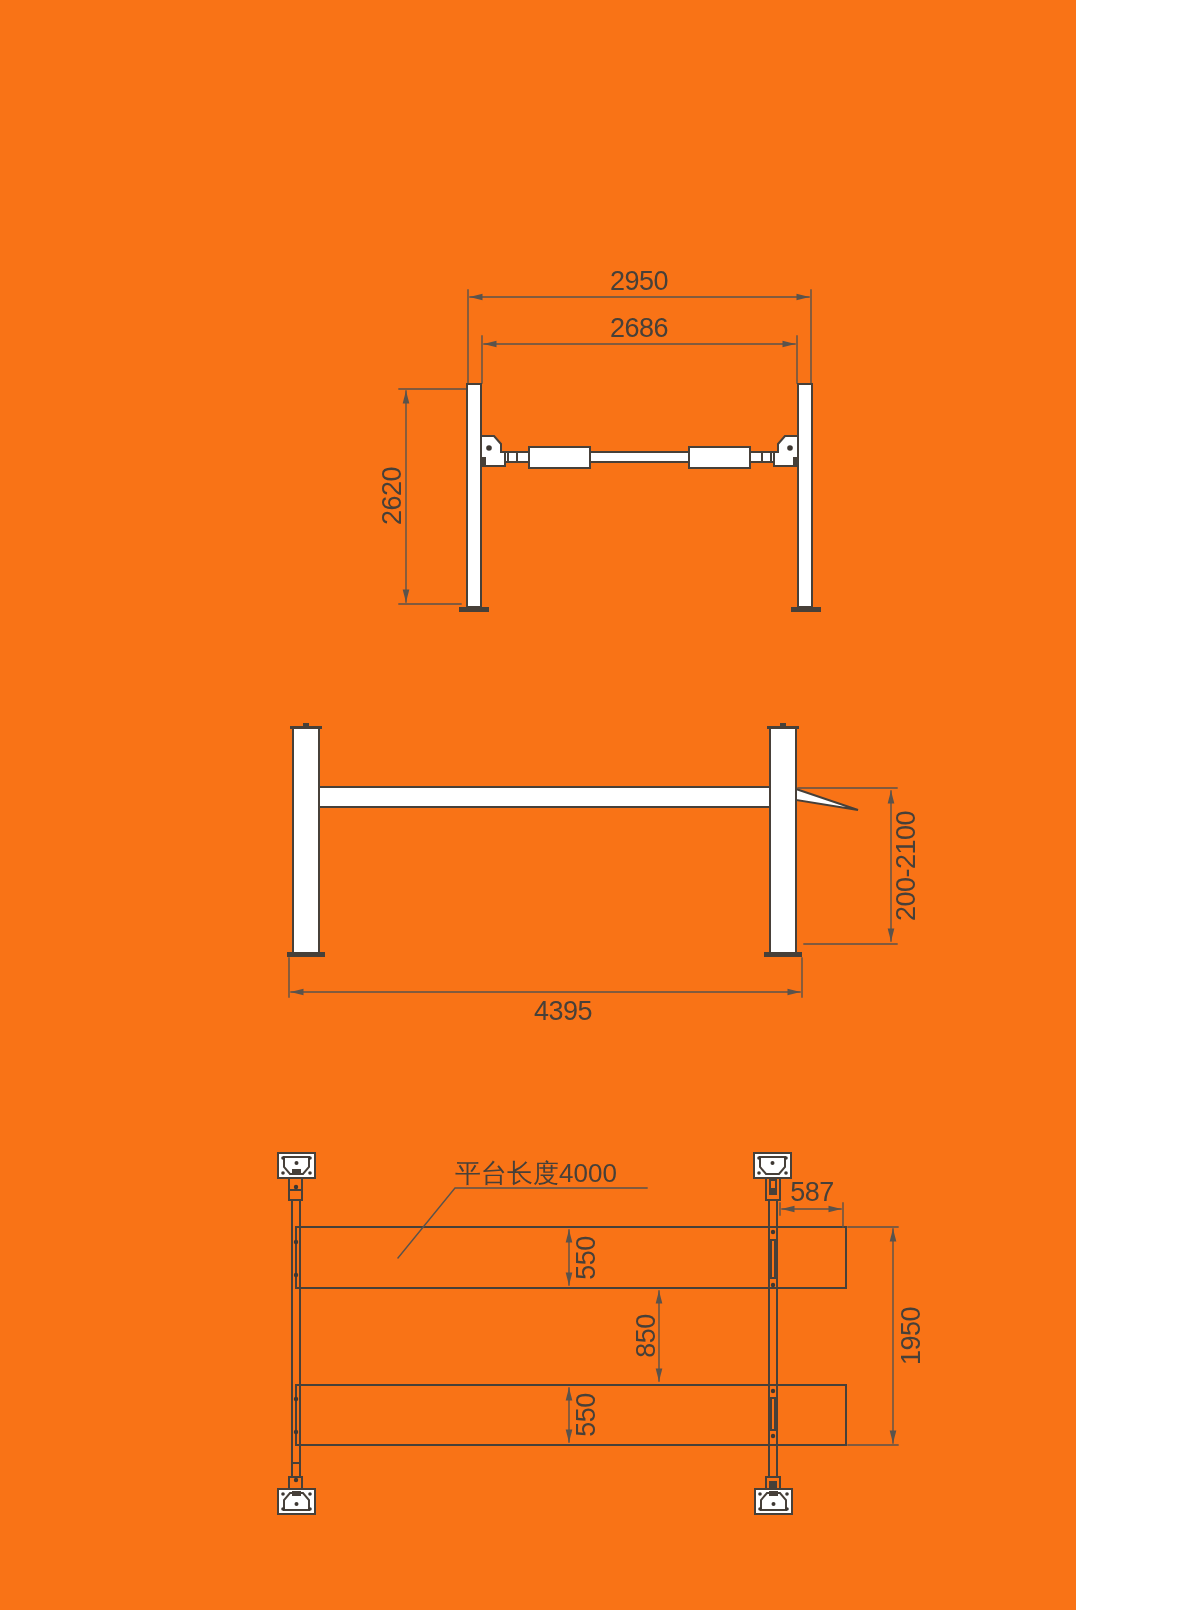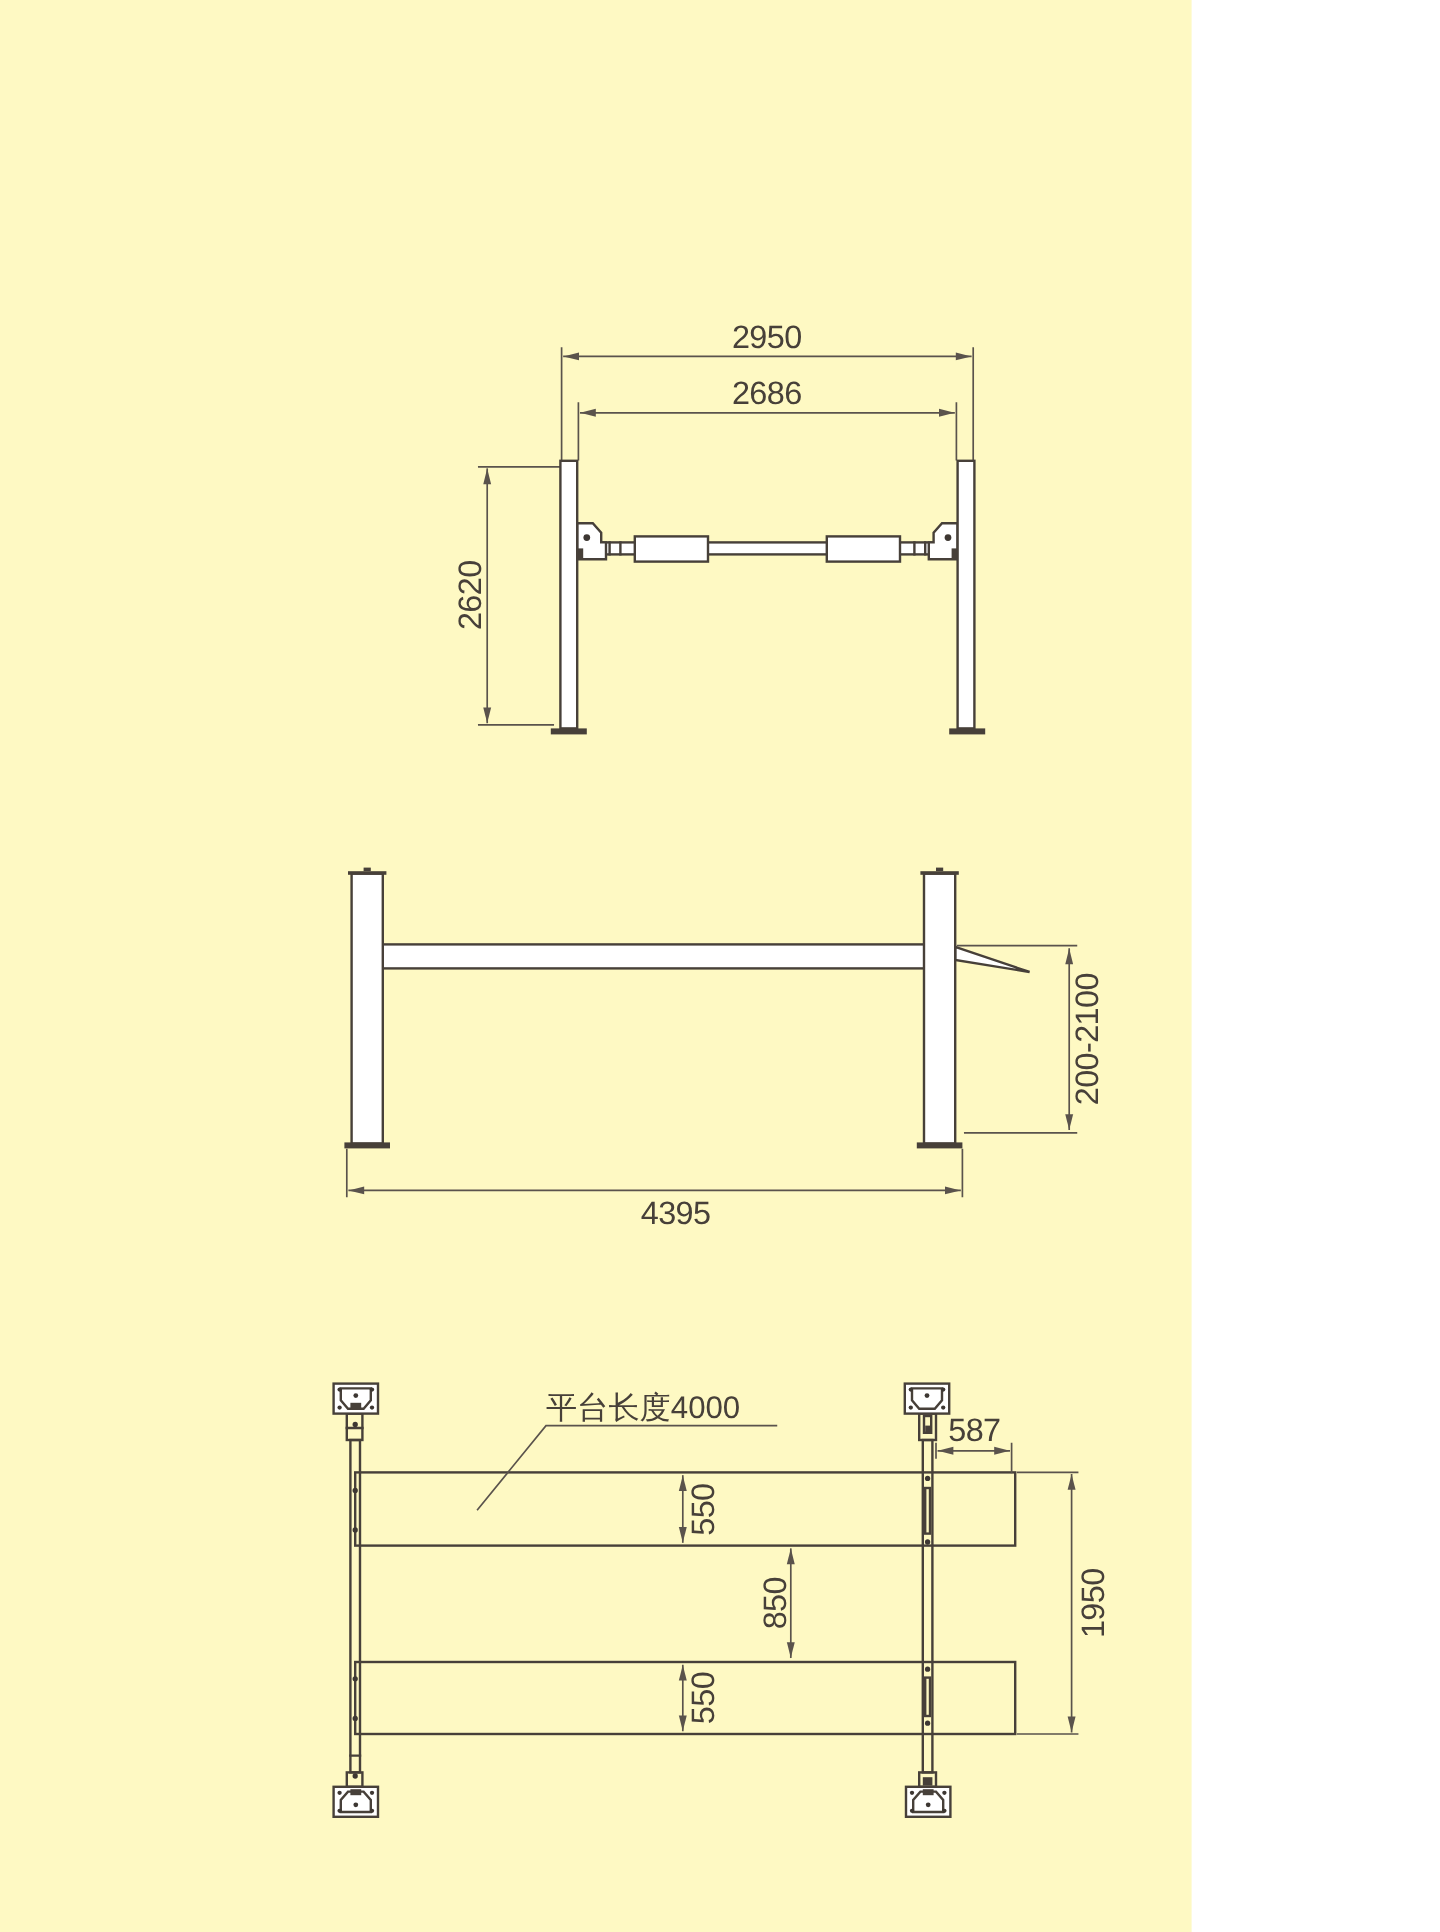--- a/index.html
+++ b/index.html
@@ -1,16 +1,16 @@
 <!DOCTYPE html>
 <html><head>
 <meta charset="utf-8">
 <style>
   html,body{margin:0;padding:0;background:#ffffff;}
-  #canvas{position:relative;width:993px;height:1610px;background:#fef9c3;overflow:hidden;
+  #canvas{position:relative;width:1076px;height:1610px;background:#f97316;overflow:hidden;
           font-family:"Liberation Sans","DejaVu Sans",sans-serif;}
   svg{position:absolute;left:0;top:0;}
   .obj{fill:none;stroke:#474039;stroke-width:2;stroke-linejoin:miter;stroke-linecap:square;}
   .objw{fill:#ffffff;stroke:#474039;stroke-width:2;stroke-linejoin:miter;}
   .fillobj{fill:#474039;stroke:none;}
   .dim{fill:none;stroke:#5a534c;stroke-width:1.4;stroke-linecap:square;}
   .dimtxt{font-family:"Liberation Sans","DejaVu Sans",sans-serif;font-size:27px;
           letter-spacing:-0.5px;fill:#474039;}
   .cjktxt{font-family:"Liberation Sans","DejaVu Sans",sans-serif;font-size:26px;fill:#474039;}
   .dot{fill:#3d3732;stroke:none;}

